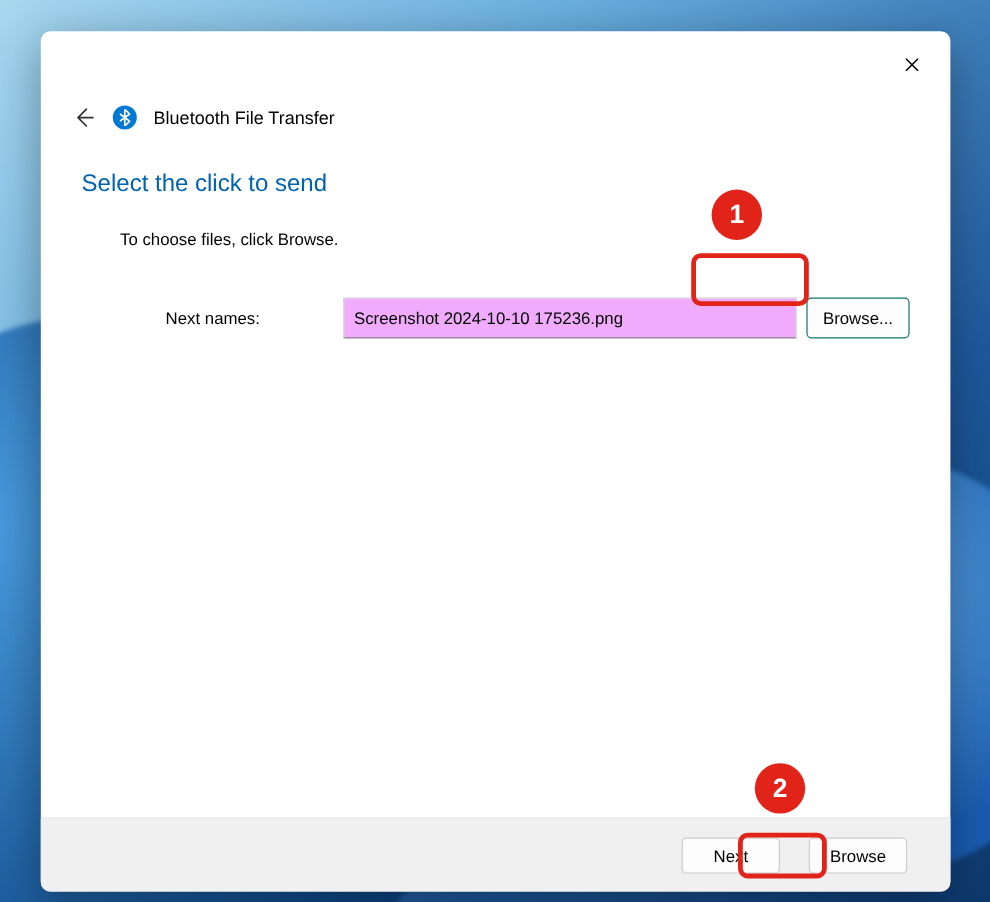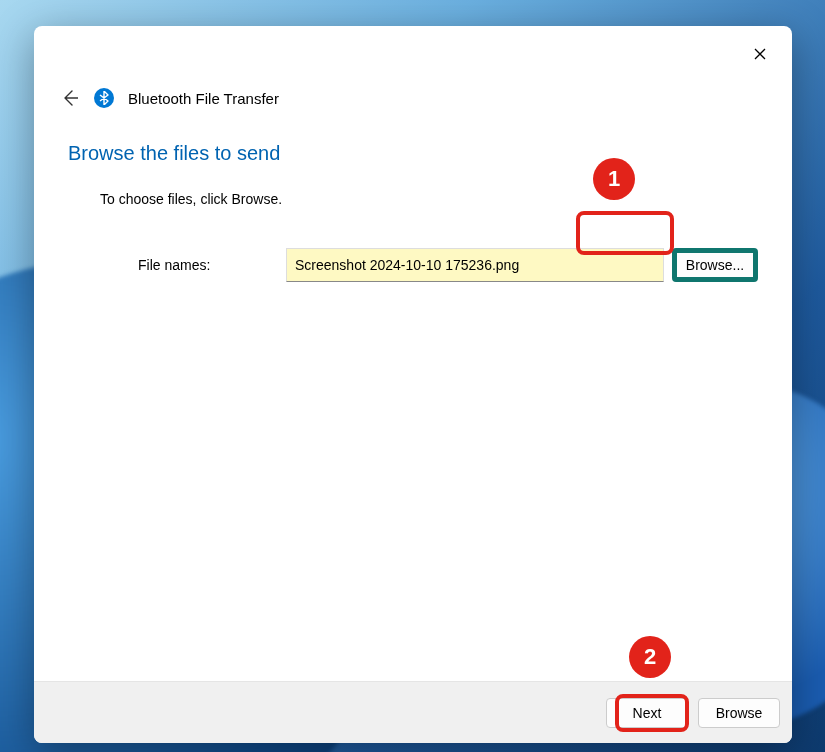--- a/index.html
+++ b/index.html
@@ -65,33 +65,33 @@
     .file-row {
       display: flex; align-items: center; gap: 0;
       margin-left: 70px;
     }
     .file-label {
       font-size: 14px; color: #000; width: 148px; text-align: left;
     }
     .file-input {
       flex: 1; height: 34px; padding: 0 8px;
       border: 1px solid #ddd; border-bottom: 1px solid #888;
-      background: #fef9c3; font-size: 14px; font-family: inherit;
+      background: #f0abfc; font-size: 14px; font-family: inherit;
       margin-right: 8px;
     }
     .browse-btn {
       width: 86px; height: 34px;
-      background: #fdfdfd; border: 5px solid #0f766e; border-radius: 4px;
+      background: #fdfdfd; border: 1px solid #0f766e; border-radius: 4px;
       font-size: 14px; font-family: inherit; cursor: pointer;
     }
     .footer {
       height: 62px; background: #f0f0f0;
       border-top: 1px solid #e5e5e5;
       display: flex; align-items: center; justify-content: flex-end;
-      gap: 10px; padding: 0 12px;
+      gap: 24px; padding: 0 36px;
       border-radius: 0 0 8px 8px;
     }
     .footer button {
       width: 82px; height: 30px;
       background: #fdfdfd; border: 1px solid #ccc; border-radius: 4px;
       font-size: 14px; font-family: inherit; cursor: pointer;
     }
     
     .callout {
       position: absolute; border: 4px solid #e2231a; border-radius: 8px;
@@ -127,24 +127,24 @@
     </div>
     <div class="bt-icon">
       <svg width="10" height="14" viewBox="0 0 10 14">
           <path d="M5 0 V14 L9 10 L1 4 M5 0 L9 4 L1 10" stroke="#fff" stroke-width="1.4" fill="none" stroke-linejoin="round"></path>
         </svg>
     </div>
     <div class="title">Bluetooth File Transfer</div>
   </div>
 
   <div class="content">
-    <div class="heading">Browse the files to send</div>
+    <div class="heading">Select the click to send</div>
     <div class="instruction">To choose files, click Browse.</div>
     <div class="file-row">
-      <div class="file-label">File names:</div>
+      <div class="file-label">Next names:</div>
       <input class="file-input" type="text" readonly="" value="Screenshot 2024-10-10 175236.png" style="">
       <button class="browse-btn">Browse...</button>
     </div>
   </div>
 
   <div class="footer">
     <button>Next</button>
     <button>Browse</button>
   </div>
 

